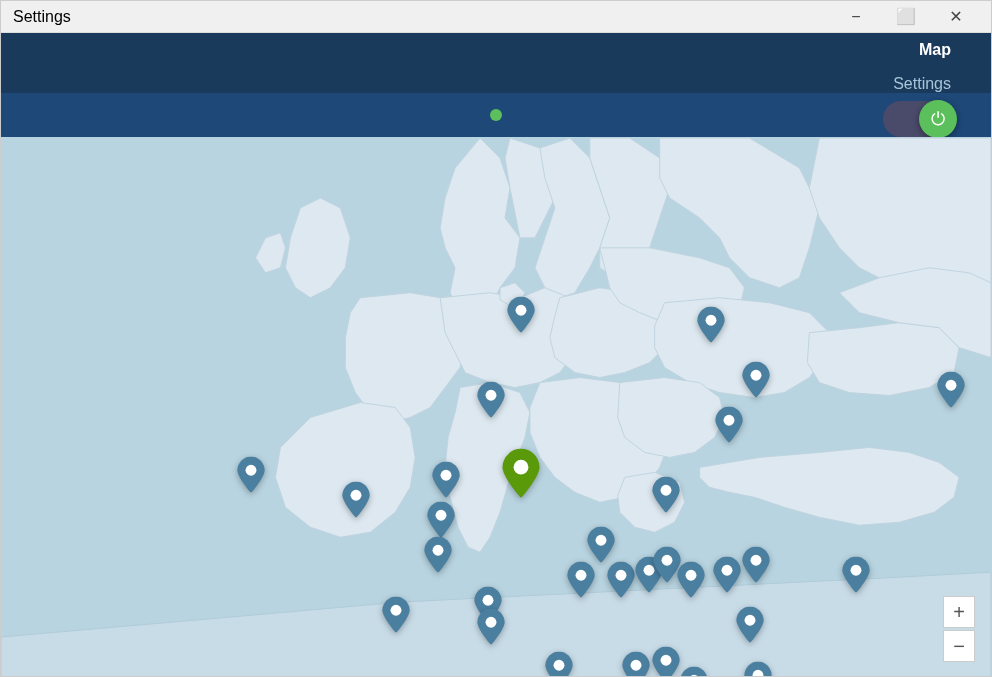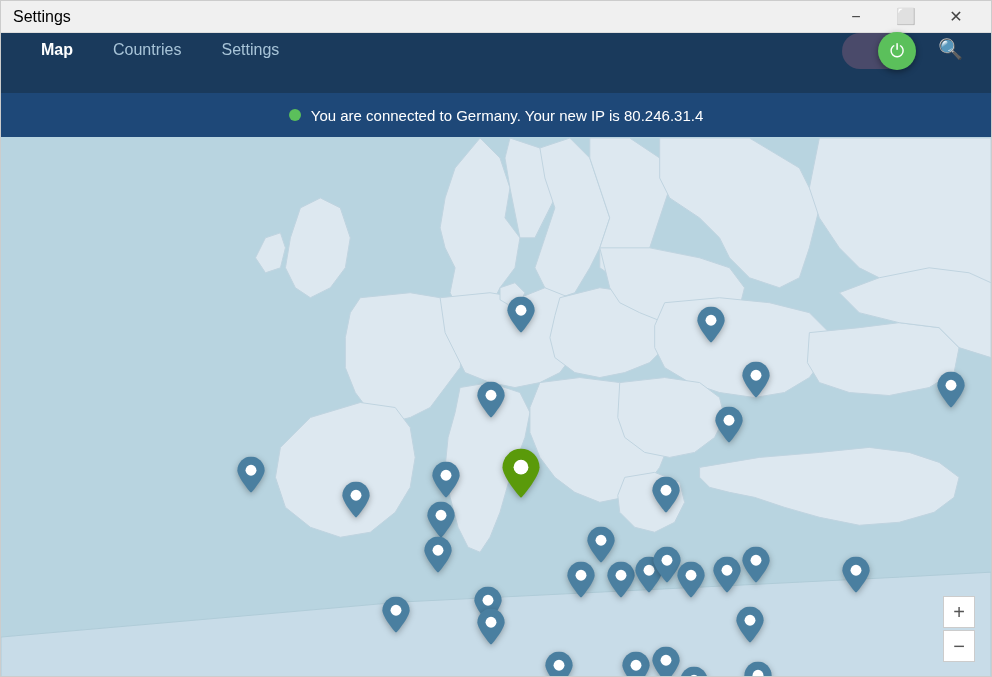--- a/index.html
+++ b/index.html
@@ -37,23 +37,24 @@
       display: flex;
       align-items: center;
       justify-content: center;
     }
 
     
     #nav-bar {
       height: 60px;
       background: #1a3a5c;
       display: flex;
-      align-items: flex-start;
+      align-items: flex-end;
       padding: 0 20px;
       gap: 0;
+      flex-direction: column;
     }
     .nav-item {
       color: #a8c4d8;
       font-size: 16px;
       padding: 8px 20px;
       cursor: pointer;
       text-decoration: none;
       border-radius: 4px;
     }
     .nav-item.active {
@@ -184,37 +185,35 @@
   <span>Settings</span>
   <div id="title-bar-controls">
     <button class="title-btn">−</button>
     <button class="title-btn">⬜</button>
     <button class="title-btn close">✕</button>
   </div>
 </div>
 
 <div id="nav-bar">
   <a class="nav-item active">Map</a>
-  <a class="nav-item">Countries</a>
   <a class="nav-item">Settings</a>
 
   <div id="toggle-area">
     <div class="toggle-track on">
       <div class="toggle-thumb">
         <span class="power-icon">⏻</span>
       </div>
     </div>
   </div>
 
   <div id="search-icon-btn">🔍</div>
 </div>
 
 <div id="status-bar">
   <div class="status-dot"></div>
-  <span class="status-text">You are connected to Germany.  Your new IP is 80.246.31.4</span>
 </div>
 
 <div id="map-area">
 
   <svg id="map-svg" viewBox="0 0 992 540" xmlns="http://www.w3.org/2000/svg">
 
     <rect width="992" height="540" fill="#b8d4e0"></rect>
 
     <path d="M480,0 L500,20 L510,50 L505,80 L520,100 L515,130 L500,150 L490,170 L475,180 L460,175 L450,155 L455,130 L445,110 L440,90 L445,60 L455,30 Z" fill="#dde8f0" stroke="#c0d4e0" stroke-width="1"></path>
     <path d="M510,0 L540,10 L560,30 L555,60 L545,80 L535,100 L520,100 L510,50 L505,20 Z" fill="#dde8f0" stroke="#c0d4e0" stroke-width="1"></path>

